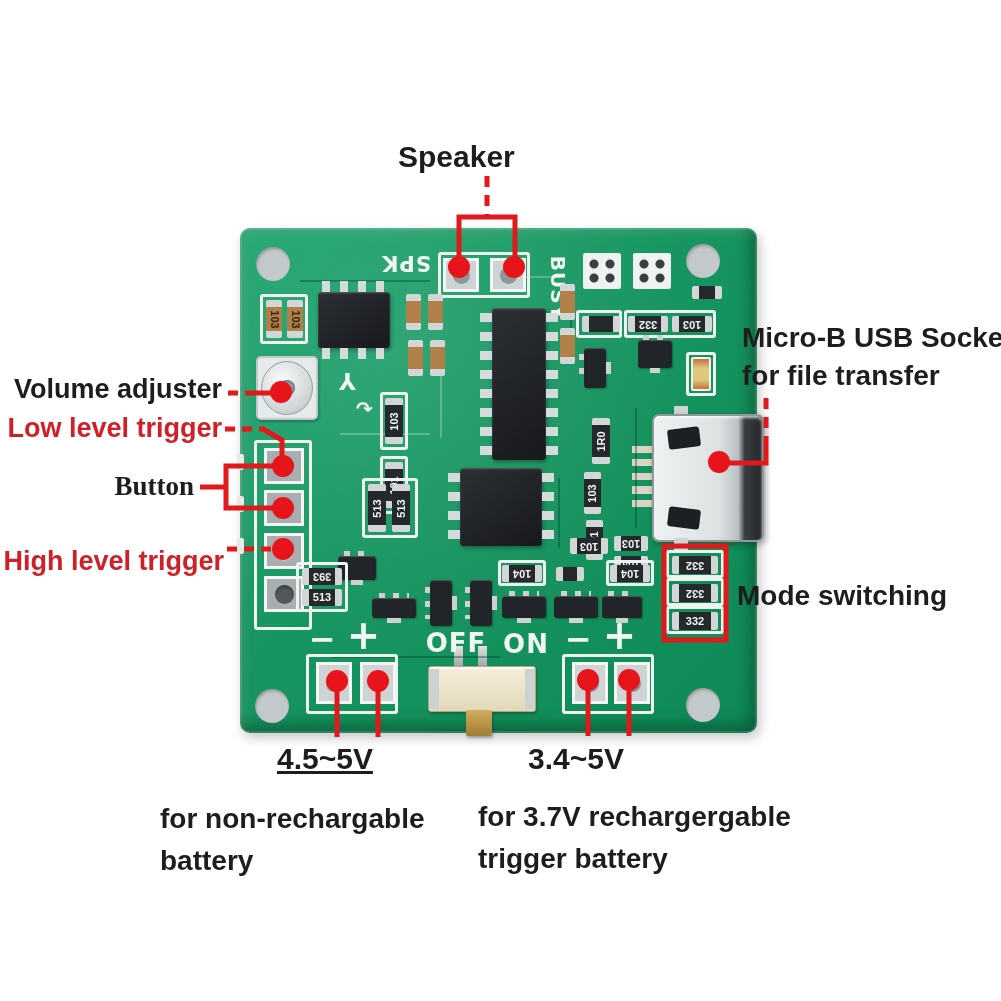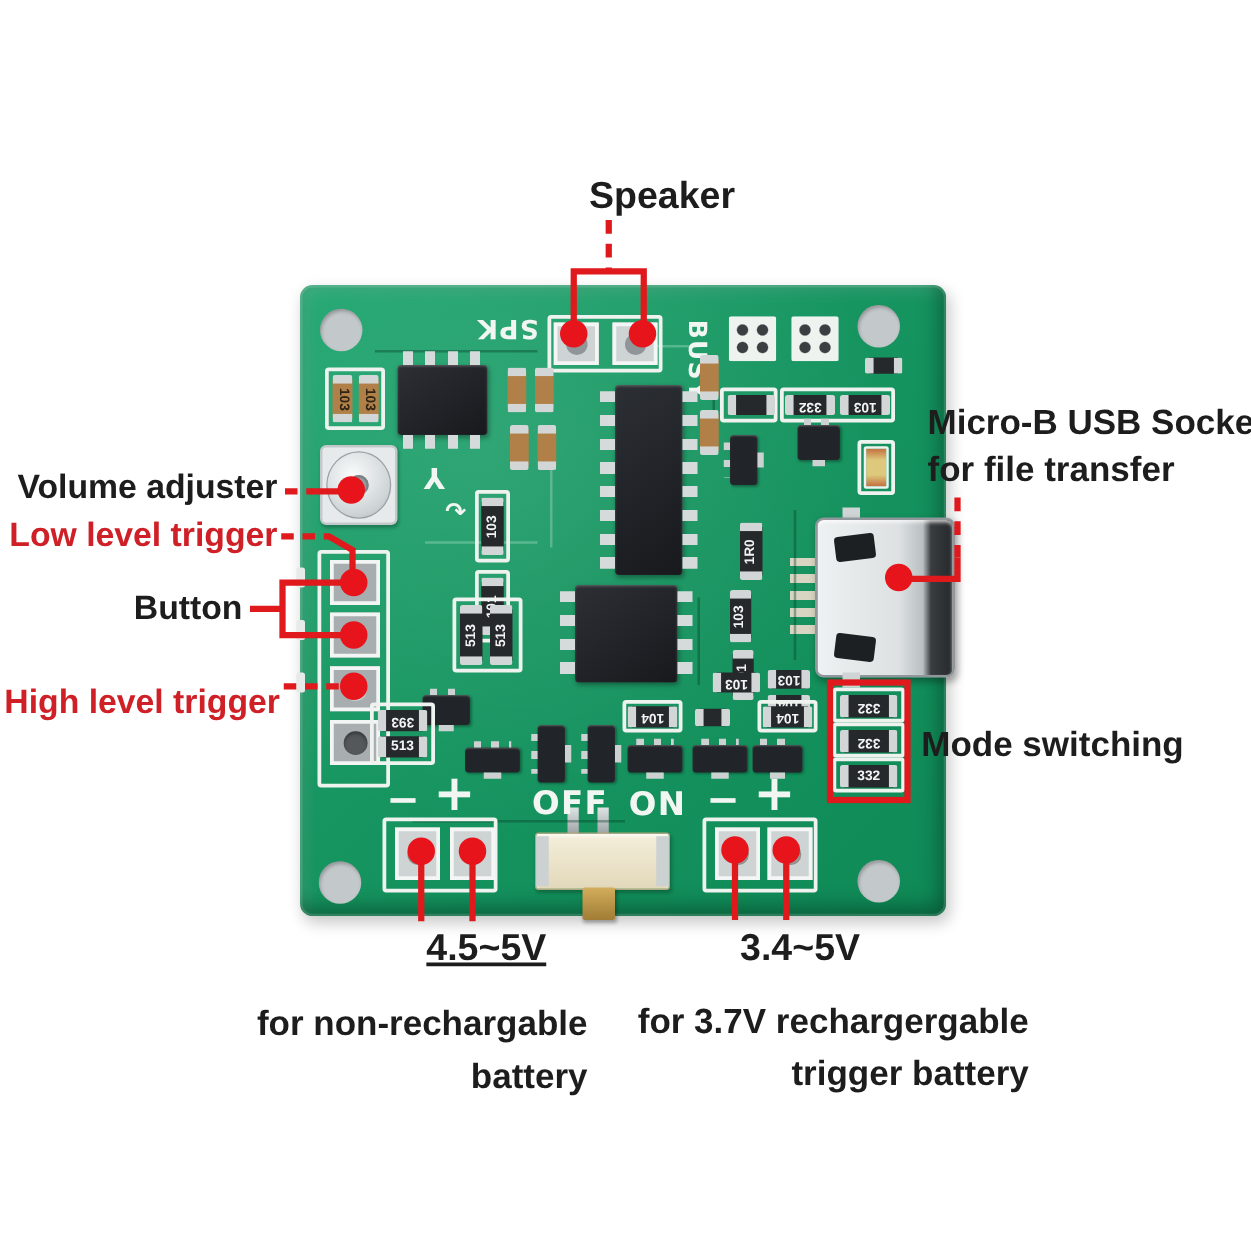--- a/index.html
+++ b/index.html
@@ -97,21 +97,21 @@
   .sw-pin{position:absolute;top:-20px;width:9px;height:22px;background:linear-gradient(#dfe3e4,#9aa1a3);}
   .sw-pin.p1{left:26px;}.sw-pin.p2{left:50px;}
   .sw-lever{position:absolute;left:38px;top:44px;width:26px;height:26px;border-radius:2px;
     background:linear-gradient(180deg,#d2ad5c,#a07c35);box-shadow:1px 2px 3px rgba(0,0,0,.3);}
 
   
   .overlay{position:absolute;left:0;top:0;pointer-events:none;}
   .ann{position:absolute;font-weight:700;color:#1d1d1d;font-size:27px;white-space:nowrap;}
   .ann.big{font-size:30px;}
   .ann.red{color:#d02027;}
-  .ann.ctr{text-align:right;}
+  .ann.ctr{text-align:left;}
   .ann.rt{text-align:right;}
   .ann .ln{line-height:42px;}
 </style>
 </head>
 <body>
 
 <div class="canvas">
 
   <div class="board">
 
@@ -324,21 +324,21 @@
     </g>
   </svg>
 
   <div class="ann big ctr" style="left:398px;top:140px;width:190px;">Speaker</div>
 
   <div class="ann" style="left:742px;top:322px;font-size:28px;">Micro-B USB Socket</div>
   <div class="ann" style="left:742px;top:360px;font-size:28px;">for file transfer</div>
 
   <div class="ann rt" style="left:0px;top:374px;width:222px;">Volume adjuster</div>
   <div class="ann rt red" style="left:0px;top:413px;width:222px;">Low level trigger</div>
-  <div class="ann rt" style="left:0px;top:471px;width:194px;">Button</div>
+  <div class="ann rt" style="left:0px;top:471px;width:194px;font-family:Liberation Serif, serif;">Button</div>
   <div class="ann rt red" style="left:0px;top:546px;width:224px;">High level trigger</div>
 
   <div class="ann" style="left:737px;top:580px;font-size:28px;">Mode switching</div>
 
   <div class="ann big ctr" style="left:277px;top:742px;width:160px;text-decoration:underline;">4.5~5V</div>
   <div class="ann big ctr" style="left:528px;top:742px;width:160px;">3.4~5V</div>
 
   <div class="ann ctr" style="left:160px;top:798px;width:310px;font-size:28px;">
     <div class="ln">for non-rechargable</div>
     <div class="ln">battery</div>

